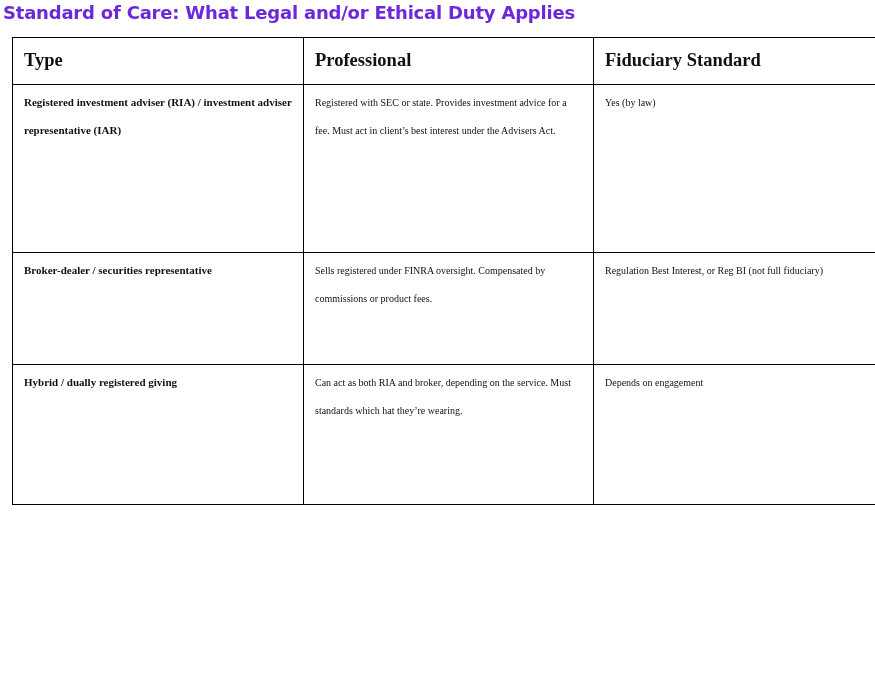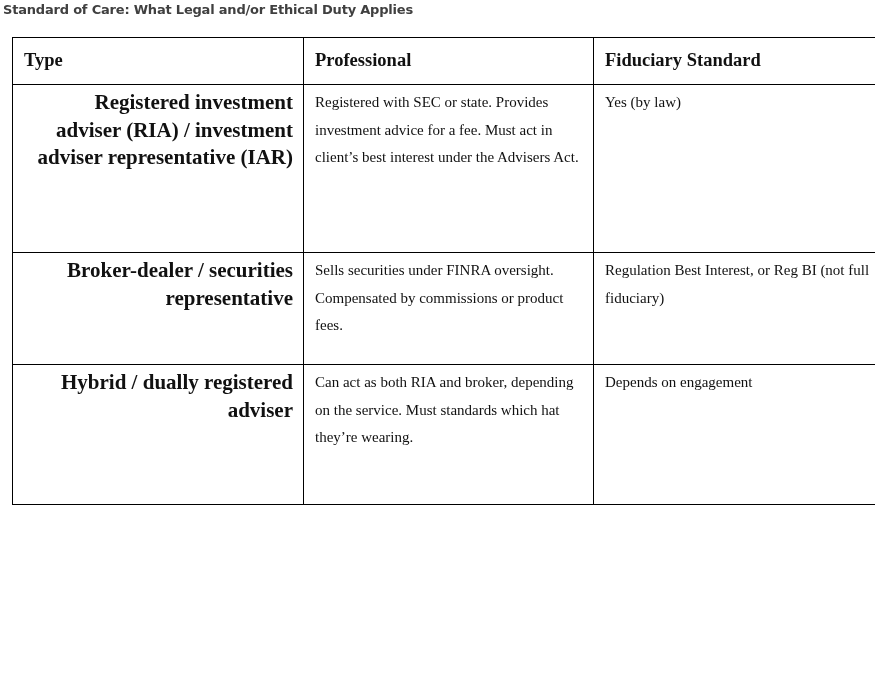--- a/index.html
+++ b/index.html
@@ -1,35 +1,35 @@
 <!DOCTYPE html>
 <html><head>
 <meta charset="utf-8">
 <style>
   html, body { margin: 0; padding: 0; background: #ffffff; }
   body { width: 875px; height: 674px; position: relative; overflow: hidden; color: #111; }
   .title {
     position: absolute; left: 3px; top: 2px;
-    font-family: "DejaVu Sans", sans-serif; font-weight: bold; font-size: 13px;
-    letter-spacing: -0.2px; color: #404040;
+    font-family: "DejaVu Sans", sans-serif; font-weight: bold; font-size: 18px;
+    letter-spacing: -0.2px; color: #6d28d9;
   }
   table {
     position: absolute; left: 12px; top: 37px;
     border-collapse: collapse; table-layout: fixed;
     width: 872px;
     font-family: Liberation Serif, serif;
   }
   td, th {
     border: 1.3px solid #000;
     vertical-align: top; text-align: left;
     padding: 4px 10px 0 11px;
-    font-size: 15px; line-height: 27.6px;
+    font-size: 10px; line-height: 27.6px;
   }
   th { font-weight: bold; font-size: 18.5px; height: 37px; padding-top: 9px; }
-  td.type { font-weight: bold; font-size: 21px; text-align: right; }
+  td.type { font-weight: bold; font-size: 11px; }
   col.c1 { width: 291px; }
   col.c2 { width: 290px; }
   col.c3 { width: 291px; }
   tr.r1 td { height: 163px; }
   tr.r2 td { height: 107px; }
   tr.r3 td { height: 164px; }
   tr.r4 td { height: 135px; }
 </style>
 </head>
 <body>
@@ -50,22 +50,22 @@
     </tr>
   </thead>
   <tbody>
     <tr class="r1">
       <td class="type">Registered investment adviser (RIA) / investment adviser representative (IAR)</td>
       <td>Registered with SEC or state. Provides investment advice for a fee. Must act in client’s best interest under the Advisers Act.</td>
       <td>Yes (by law)</td>
     </tr>
     <tr class="r2">
       <td class="type">Broker-dealer / securities representative</td>
-      <td>Sells securities under FINRA oversight. Compensated by commissions or product fees.</td>
+      <td>Sells registered under FINRA oversight. Compensated by commissions or product fees.</td>
       <td>Regulation Best Interest, or Reg BI (not full fiduciary)</td>
     </tr>
     <tr class="r4">
-      <td class="type">Hybrid / dually registered adviser</td>
+      <td class="type">Hybrid / dually registered giving</td>
       <td>Can act as both RIA and broker, depending on the service. Must standards which hat they’re wearing.</td>
       <td>Depends on engagement</td>
     </tr>
   </tbody>
 </table>
 
 </body></html>

